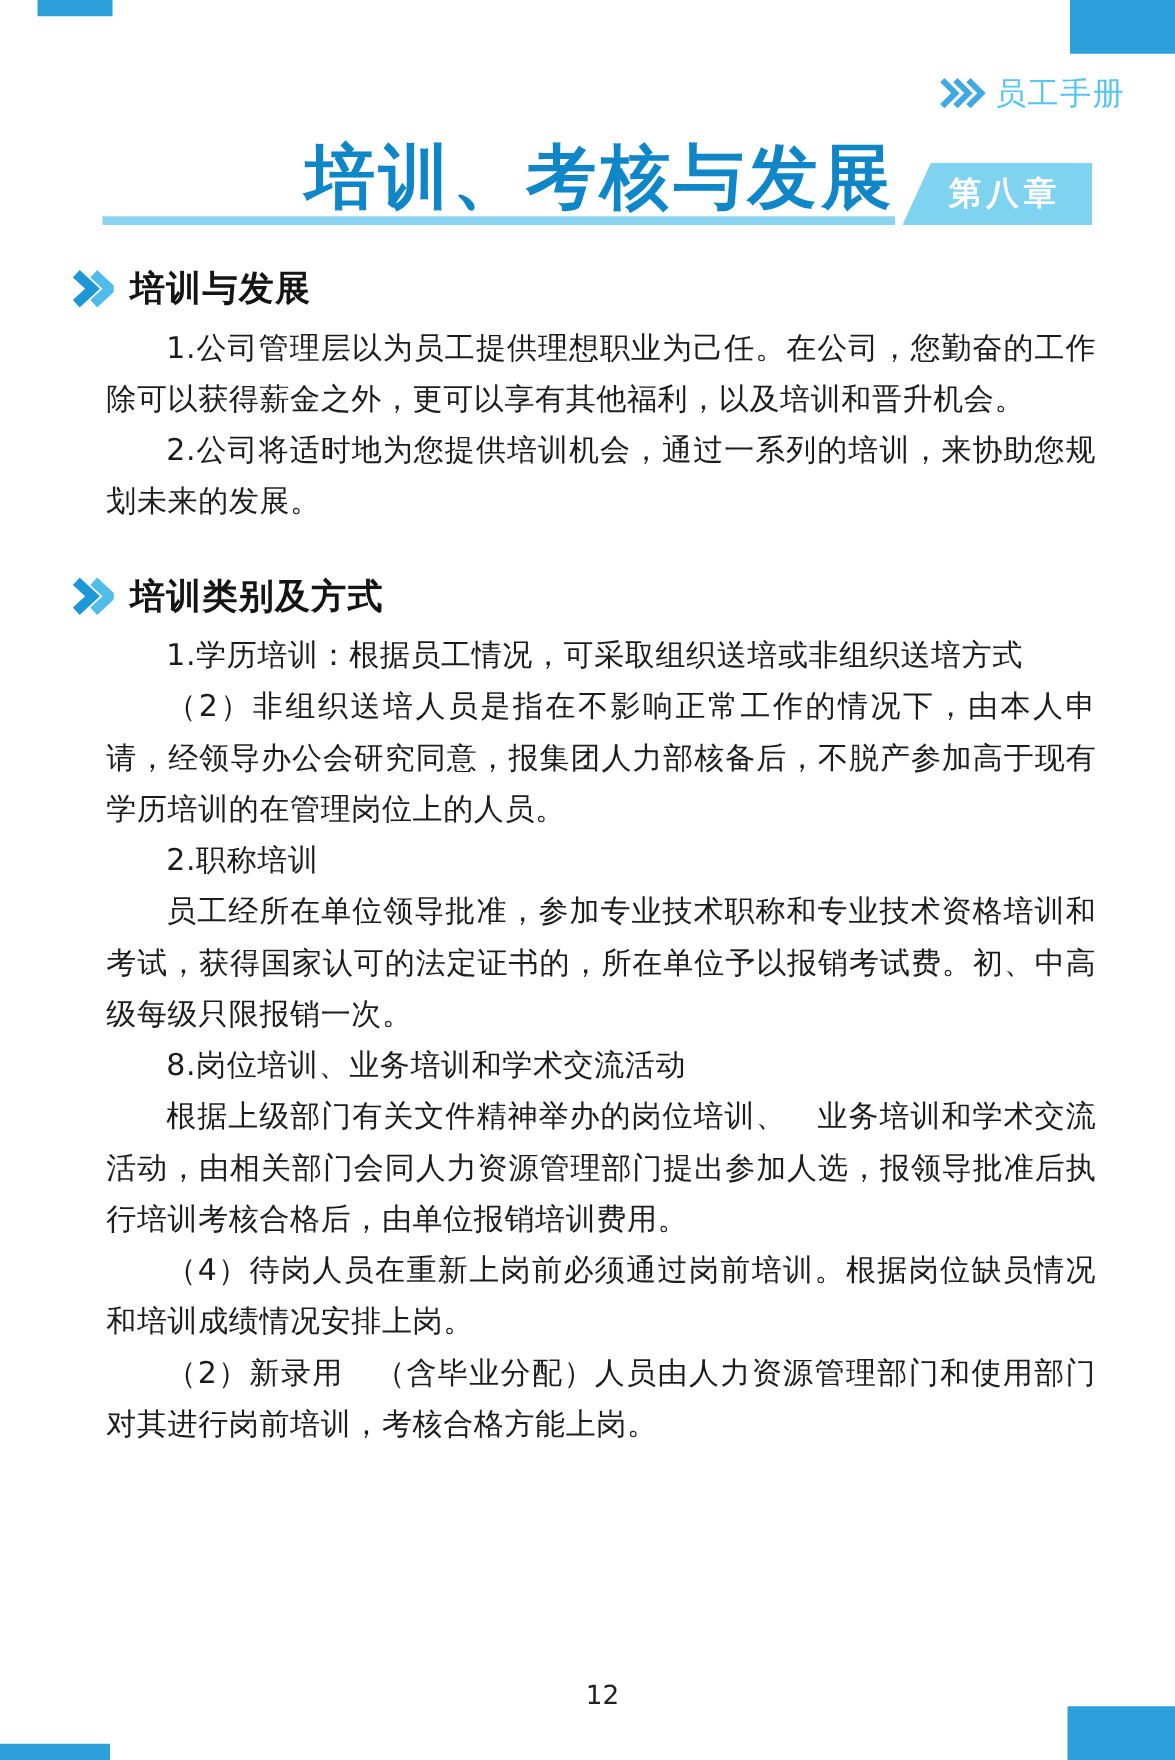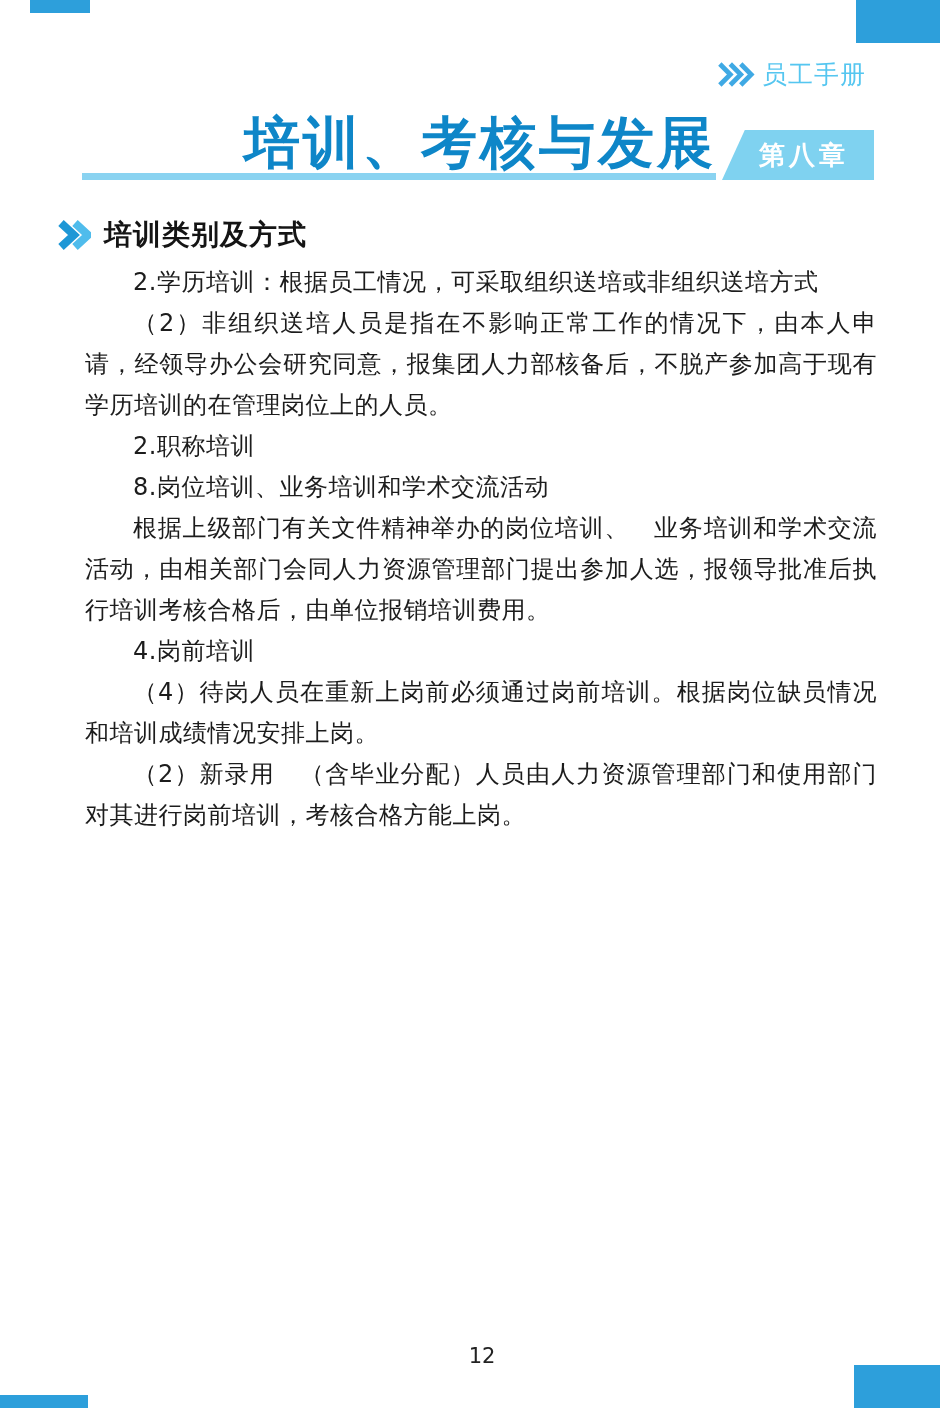--- a/index.html
+++ b/index.html
@@ -14,21 +14,21 @@
   }
 
   
   .corner { position: absolute; background: var(--corner_blue, #2d9fdb); }
   .corner.tl { left: 30px; top: 0; width: 60px; height: 13px; }
   .corner.tr { right: 0; top: 0; width: 84px; height: 43px; }
   .corner.bl { left: 0; bottom: 0; width: 88px; height: 13px; }
   .corner.br { right: 0; bottom: 0; width: 86px; height: 43px; }
 
   
-  .page-header { padding-top: 58px; padding-right: 74px; text-align: right; height: 32px; }
+  .page-header { padding-top: 58px; padding-right: 40px; text-align: right; height: 32px; }
   .brand { display: inline-flex; align-items: center; gap: 7px; }
   .brand .label { font-size: 25px; color: var(--header_blue, #55c6f0); letter-spacing: 1px; }
 
   
   .chapter-row { position: relative; margin-top: 34px; height: 56px; }
   .chapter-title {
     position: absolute; right: 224px; bottom: 9px; margin: 0;
     font-size: 56px; line-height: 1; font-weight: bold;
     color: var(--title_blue, #0e86c8); letter-spacing: 3px; white-space: nowrap;
   }
@@ -85,36 +85,49 @@
   </header>
 
   <div class="chapter-row">
     <h1 class="chapter-title">培训、考核与发展</h1>
     <div class="chapter-line"></div>
     <div class="chapter-badge">
       <span class="badge-label">第八章</span>
     </div>
   </div>
 
+  <section class="sec1">
+    <div class="sec-head">
+      <svg width="34" height="30" viewBox="0 0 34 30">
+        <path d="M4 3 L17 15 L4 27" fill="none" stroke="#1e97d6" stroke-width="8"></path>
+        <path d="M18 3 L31 15 L18 27" fill="none" stroke="#4fbcec" stroke-width="8"></path>
+      </svg>
+      <h2>培训与发展</h2>
+    </div>
+    <div class="paras">
+        <p>1.公司管理层以为员工提供理想职业为己任。在公司，您勤奋的工作除可以获得薪金之外，更可以享有其他福利，以及培训和晋升机会。</p>
+        <p>2.公司将适时地为您提供培训机会，通过一系列的培训，来协助您规划未来的发展。</p>
+      </div>
+  </section>
 
   <section class="sec2">
     <div class="sec-head">
       <svg width="34" height="30" viewBox="0 0 34 30">
         <path d="M4 3 L17 15 L4 27" fill="none" stroke="#1e97d6" stroke-width="8"></path>
         <path d="M18 3 L31 15 L18 27" fill="none" stroke="#4fbcec" stroke-width="8"></path>
       </svg>
       <h2>培训类别及方式</h2>
     </div>
     <div class="paras">
-        <p>2.学历培训：根据员工情况，可采取组织送培或非组织送培方式</p>
+        <p>1.学历培训：根据员工情况，可采取组织送培或非组织送培方式</p>
         <p>（2）非组织送培人员是指在不影响正常工作的情况下，由本人申请，经领导办公会研究同意，报集团人力部核备后，不脱产参加高于现有学历培训的在管理岗位上的人员。</p>
         <p>2.职称培训</p>
+        <p>员工经所在单位领导批准，参加专业技术职称和专业技术资格培训和考试，获得国家认可的法定证书的，所在单位予以报销考试费。初、中高级每级只限报销一次。</p>
         <p>8.岗位培训、业务培训和学术交流活动</p>
         <p>根据上级部门有关文件精神举办的岗位培训、　业务培训和学术交流活动，由相关部门会同人力资源管理部门提出参加人选，报领导批准后执行培训考核合格后，由单位报销培训费用。</p>
-        <p>4.岗前培训</p>
         <p>（4）待岗人员在重新上岗前必须通过岗前培训。根据岗位缺员情况和培训成绩情况安排上岗。</p>
         <p>（2）新录用　（含毕业分配）人员由人力资源管理部门和使用部门对其进行岗前培训，考核合格方能上岗。</p>
       </div>
   </section>
 
   <footer class="page-footer">
     <span class="num">12</span>
   </footer>
 
 </div>

